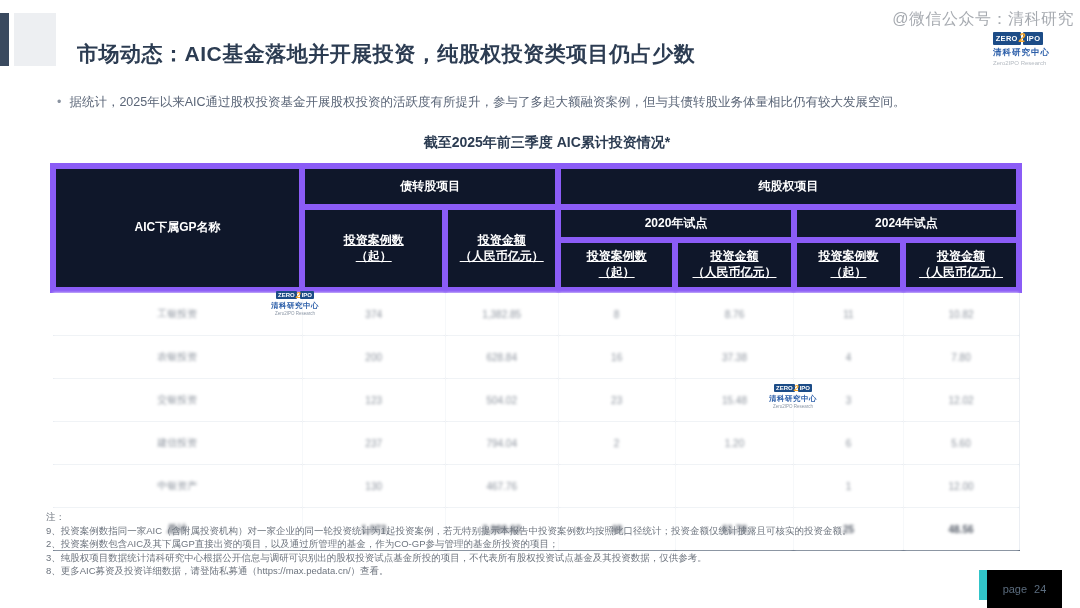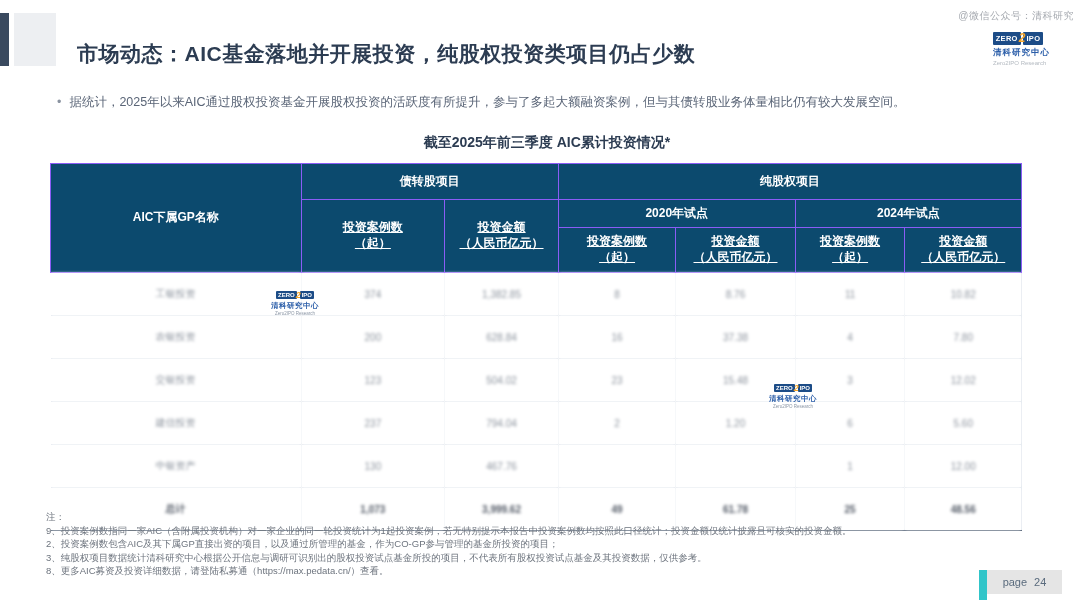--- a/index.html
+++ b/index.html
@@ -1,20 +1,20 @@
 <!DOCTYPE html>
 <html><head>
 <meta charset="utf-8">
 <style>
   html,body{margin:0;padding:0;}
   body{font-family:"Liberation Sans","DejaVu Sans",sans-serif;background:#ffffff;}
   .slide{position:relative;width:1080px;height:608px;background:#ffffff;overflow:hidden;}
 
   
-  .wm-top{position:absolute;right:6px;top:9px;font-size:10px;color:#a6aab0;letter-spacing:.5px;}
+  .wm-top{position:absolute;right:6px;top:9px;font-size:16px;color:#a6aab0;letter-spacing:.5px;}
   .brand{position:absolute;left:993px;top:31px;width:50px;text-align:center;}
   .brand-row{display:flex;justify-content:center;align-items:center;}
   .b-zero,.b-ipo{background:#1c4c87;color:#fff;font-size:7.5px;font-weight:bold;padding:2px 3px;border-radius:1px;letter-spacing:.3px;}
   .b-two{color:#f6a62a;font-weight:bold;font-size:12px;font-style:italic;margin:0 -2px;position:relative;z-index:2;}
   .b-cn{color:#2b5ea9;font-size:8.5px;font-weight:bold;letter-spacing:1px;margin-top:2px;white-space:nowrap;}
   .b-en{color:#b4bac1;font-size:6px;white-space:nowrap;margin-top:1px;}
 
   
   .accent-bar{position:absolute;left:0;top:13px;width:9px;height:53px;background:#3a4a5f;}
   .accent-gray{position:absolute;left:14px;top:13px;width:42px;height:53px;background:#edeff2;}
@@ -22,21 +22,21 @@
 
   
   .bullet{position:absolute;left:57px;top:94px;width:995px;font-size:12.5px;color:#5a6577;line-height:17px;}
   .bullet .dot{margin-right:8px;color:#8a93a0;}
 
   
   .table-title{position:absolute;left:0;top:134px;width:1080px;text-align:center;font-size:14px;font-weight:bold;color:#2c3c52;margin-left:7px;}
 
   
   table.tbl{position:absolute;left:50px;top:163px;width:972px;border-collapse:collapse;table-layout:fixed;}
-  table.tbl thead th{background:#0c4a6e;color:#ffffff;font-weight:bold;border:1px solid #8b5cf6;font-size:12px;line-height:1.3;white-space:pre-line;vertical-align:middle;}
+  table.tbl thead th{background:#0f172a;color:#ffffff;font-weight:bold;border:6px solid #8b5cf6;font-size:12px;line-height:1.3;white-space:pre-line;vertical-align:middle;}
   tr.h1 th{height:33px;}
   tr.h2 th{height:25px;font-size:12px;}
   tr.h3 th{height:42px;font-size:11.5px;}
   th.leaf{font-size:11.5px;text-decoration:underline;}
   table.tbl tbody td{height:40px;text-align:center;vertical-align:middle;font-size:10px;color:#8d949e;border-top:1px solid #dbe1e9;border-right:1px solid #e9eef3;background:#ffffff;}
   table.tbl tbody td:last-child{border-right:1px solid #dfe5ec;}
   table.tbl tbody tr:last-child td{border-bottom:1.5px solid #4a596e;}
   tbody tr.total td{color:#555c68;font-weight:bold;}
   .blur{filter:blur(1.7px);}
 
@@ -49,21 +49,21 @@
   .stamp .s-en{color:#8c97a6;font-size:4.5px;white-space:nowrap;}
   #stamp1{left:266px;top:290px;}
   #stamp2{left:764px;top:383px;}
 
   
   .notes{position:absolute;left:46px;top:510px;width:1010px;font-size:9.5px;color:#6d747e;line-height:13.5px;}
   .notes div{white-space:nowrap;overflow:hidden;}
 
   
   .page-teal{position:absolute;left:979px;top:570px;width:8px;height:30px;background:#31c5c9;}
-  .page-box{position:absolute;left:987px;top:570px;width:75px;height:24px;background:#e5e5e5;color:#5a6b7d;font-size:11px;display:flex;align-items:center;justify-content:center;gap:7px;}
+  .page-box{position:absolute;left:987px;top:570px;width:75px;height:38px;background:#000000;color:#5a6b7d;font-size:11px;display:flex;align-items:center;justify-content:center;gap:7px;}
 </style>
 </head>
 <body>
 
 <div class="slide">
 
   <div class="wm-top">@微信公众号：清科研究</div>
 
   <div class="brand">
     <div class="brand-row">

